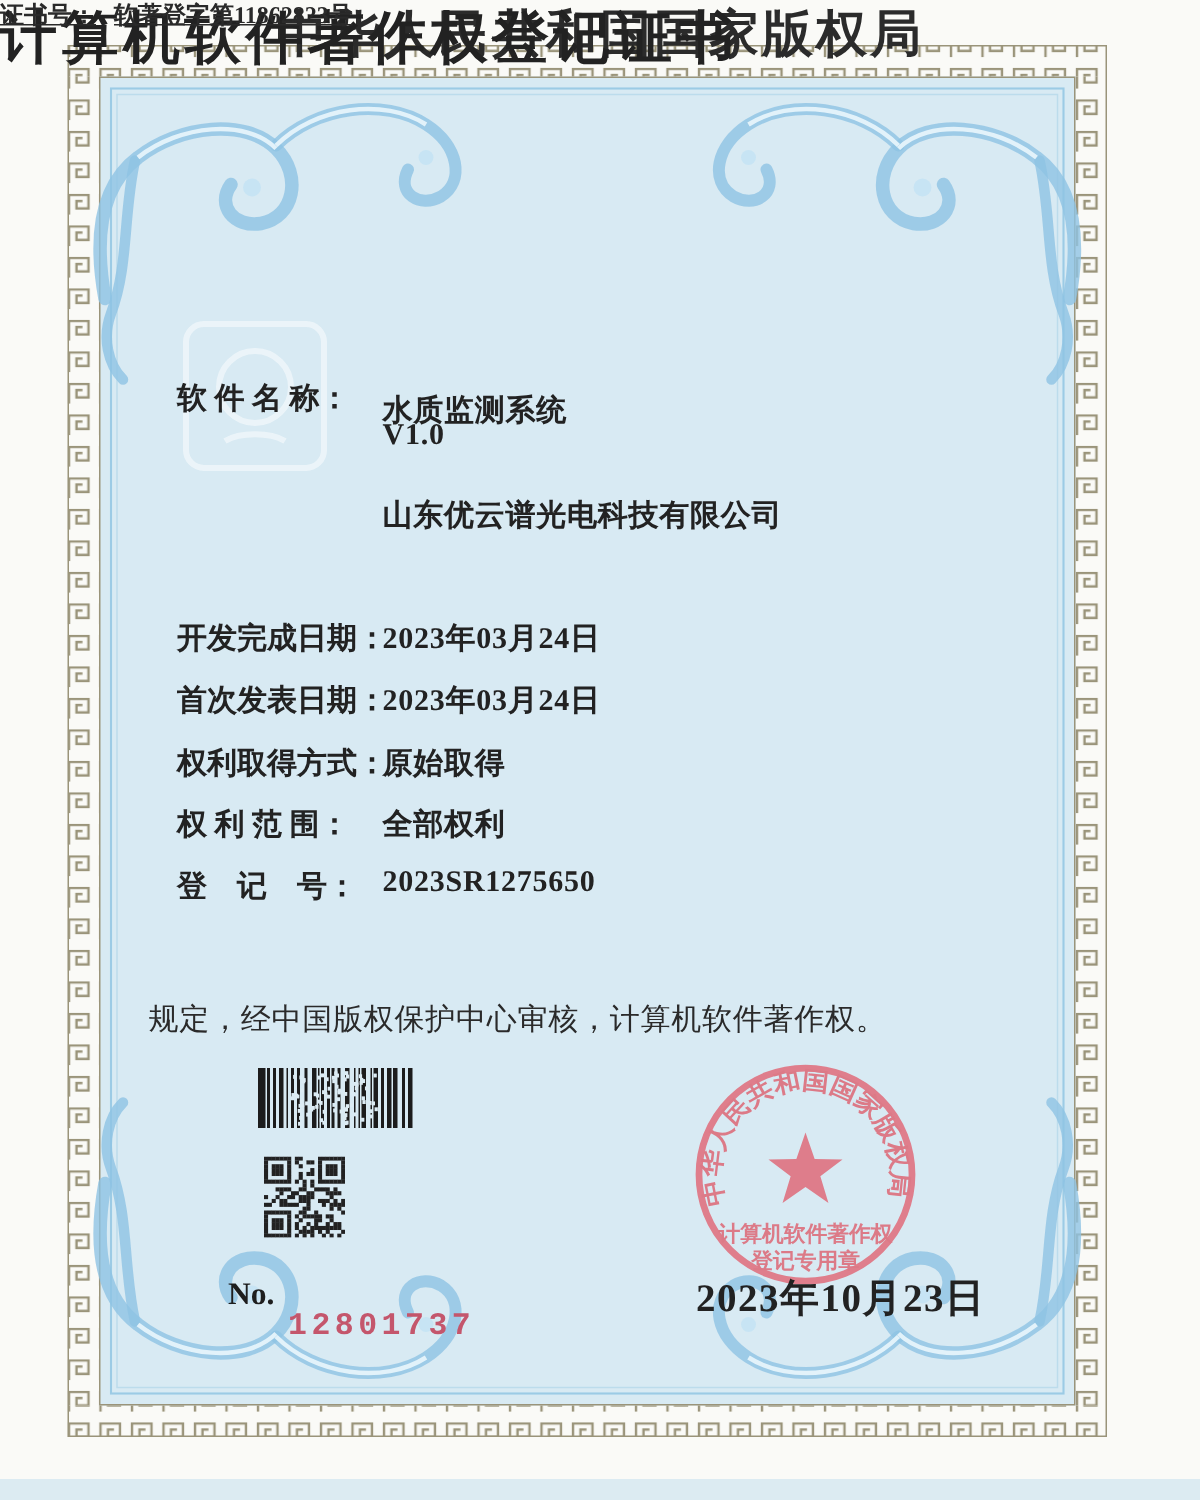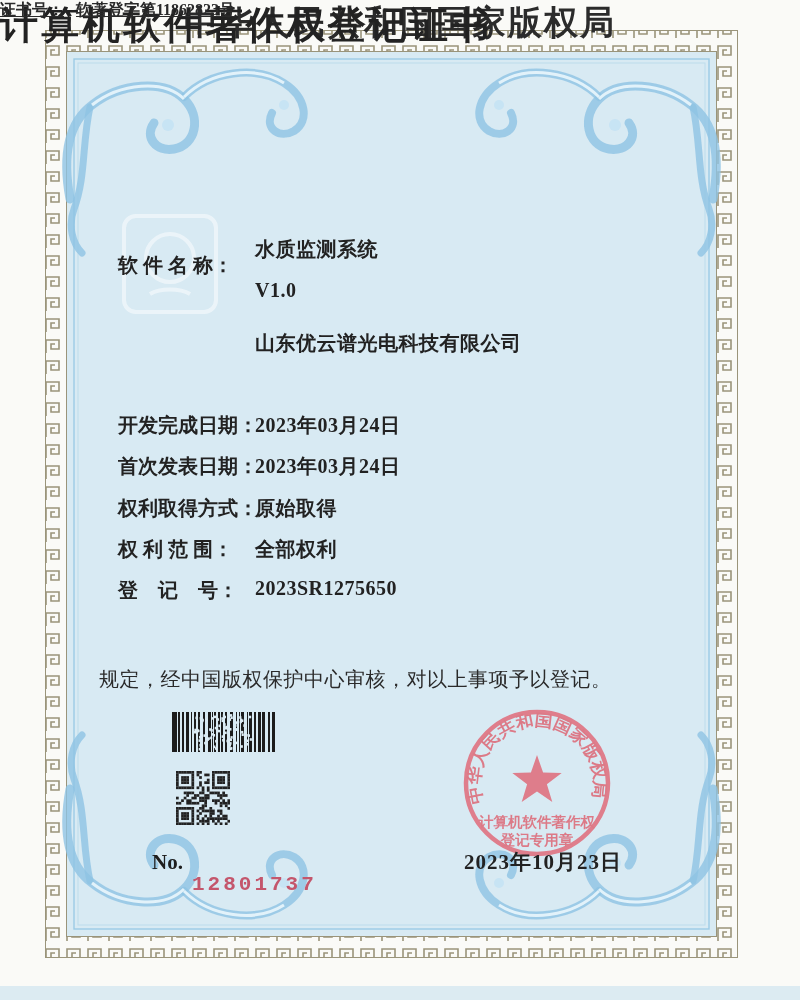--- a/index.html
+++ b/index.html
@@ -31,21 +31,21 @@
     left:255px; font-size:20px; font-weight:700; color:#222; letter-spacing:0.5px;
   }
   .stmt{
     font-size:20px; color:#2a2a2a; letter-spacing:0.5px; white-space:nowrap;
   }
   .serial-label{ left:152px; top:850px; font-size:21px; font-weight:600; color:#1e1e1e;text-align:right; }
   .serial-number{
     left:192px; top:849px; font-size:21px; letter-spacing:3px; color:#c4566c;
     font-family:"Liberation Mono","DejaVu Sans Mono",monospace; font-weight:700;margin-top:24px;
   }
-  .issue-date{ left:464px; top:848px; font-size:21px; font-weight:700; color:#222; letter-spacing:1px; }
+  .issue-date{ left:464px; top:848px; font-size:26px; font-weight:700; color:#222; letter-spacing:1px; }
   .bottom-strip{ left:0; top:986px; width:800px; height:14px; background:#dcebf2; }
 </style>
 </head>
 <body>
 
 <div class="page">
 
   <svg class="bg" width="800" height="1000" viewBox="0 0 800 1000">
     <defs>
       <pattern id="fret" width="21" height="21" patternUnits="userSpaceOnUse">
@@ -103,41 +103,41 @@
   <div class="content">
 
     <div class="abs authority">中华人民共和国国家版权局</div>
     <div class="abs cert-title">计算机软件著作权登记证书</div>
 
     <div class="abs cert-no">
       <span class="lbl">证书号：</span><span>软著登字第11862823号</span>
     </div>
 
     <div class="abs field-label" style="top:252px">软 件 名 称：</div>
-    <div class="abs field-value" style="top:236px">水质监测系统</div>
+    <div class="abs field-value" style="top:260px">水质监测系统</div>
     <div class="abs field-value" style="top:279px">V1.0</div>
 
     <div class="abs field-value" style="top:330px">山东优云谱光电科技有限公司</div>
 
     <div class="abs field-label" style="top:412px">开发完成日期：</div>
     <div class="abs field-value" style="top:412px">2023年03月24日</div>
 
     <div class="abs field-label" style="top:453px">首次发表日期：</div>
     <div class="abs field-value" style="top:453px">2023年03月24日</div>
 
     <div class="abs field-label" style="top:495px">权利取得方式：</div>
     <div class="abs field-value" style="top:495px">原始取得</div>
 
     <div class="abs field-label" style="top:536px">权 利 范 围：</div>
     <div class="abs field-value" style="top:536px">全部权利</div>
 
     <div class="abs field-label" style="top:577px">登　记　号：</div>
     <div class="abs field-value" style="top:577px">2023SR1275650</div>
 
-    <div class="abs stmt" style="left:99px; top:666px">规定，经中国版权保护中心审核，对以上事项予以登记。</div>
+    <div class="abs stmt" style="left:99px; top:666px">规定，经中国版权保护中心审核，计算机软件著作权。</div>
 
     <svg class="abs" id="barcode-svg" style="left:172px; top:712px" width="106" height="40">
         <rect x="0" y="0" width="5" height="40" fill="#1c1c1c"></rect>
         <rect x="6" y="0" width="2" height="40" fill="#1c1c1c"></rect>
         <rect x="10" y="0" width="2" height="40" fill="#1c1c1c"></rect>
         <rect x="14" y="0" width="3" height="40" fill="#1c1c1c"></rect>
         <rect x="19" y="0" width="1" height="40" fill="#1c1c1c"></rect>
         <rect x="22" y="0" width="2" height="40" fill="#1c1c1c"></rect>
         <rect x="26" y="0" width="2" height="40" fill="#1c1c1c"></rect>
         <rect x="31" y="0" width="2" height="40" fill="#1c1c1c"></rect>

